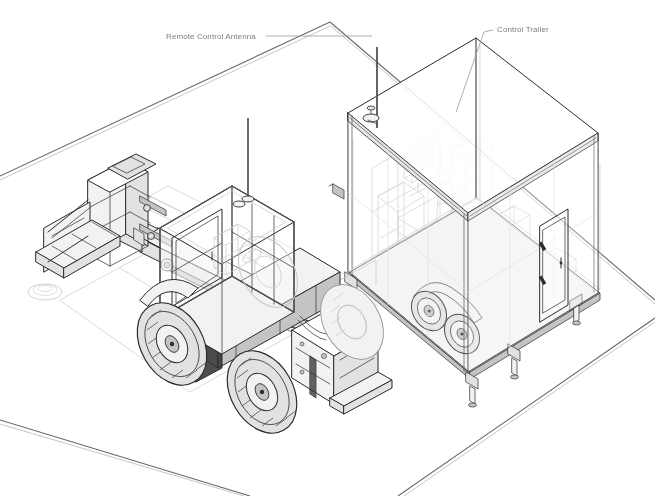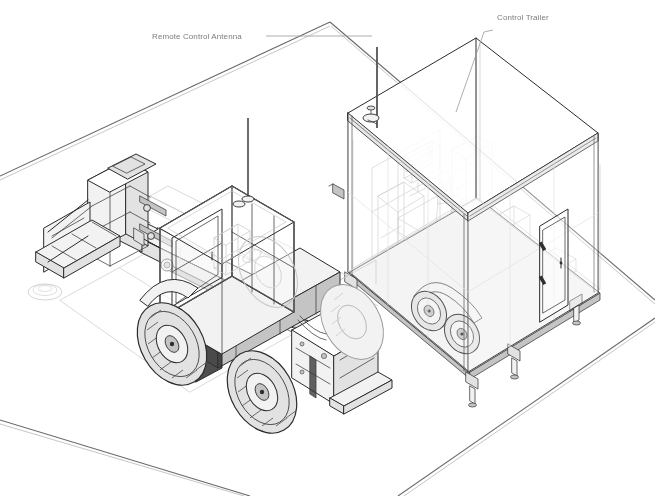--- a/index.html
+++ b/index.html
@@ -10,22 +10,22 @@
     position:relative;
   }
   #scene{position:absolute;left:0;top:0;width:655px;height:496px;}
   .lbl{
     position:absolute;
     font-size:8px;
     letter-spacing:.1px;
     white-space:nowrap;
     color:#7d7d7d;
   }
-  #lbl-antenna{left:152px;top:32px;}
-  #lbl-trailer{left:497px;top:13px;}
+  #lbl-antenna{left:166px;top:32px;}
+  #lbl-trailer{left:497px;top:25px;}
 </style>
 </head>
 <body>
 
 <div id="scene">
 
 <svg width="655" height="496" viewBox="0 0 655 496" xmlns="http://www.w3.org/2000/svg">
   <defs>
     <style>
       .ln{fill:none;stroke:#2b2b2b;stroke-width:1;stroke-linejoin:round;stroke-linecap:round;}

